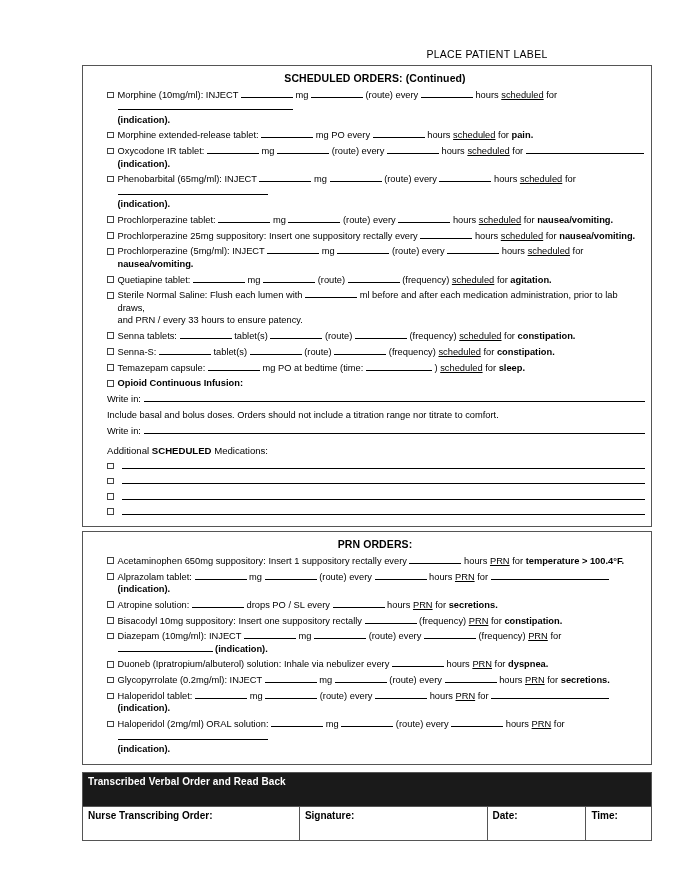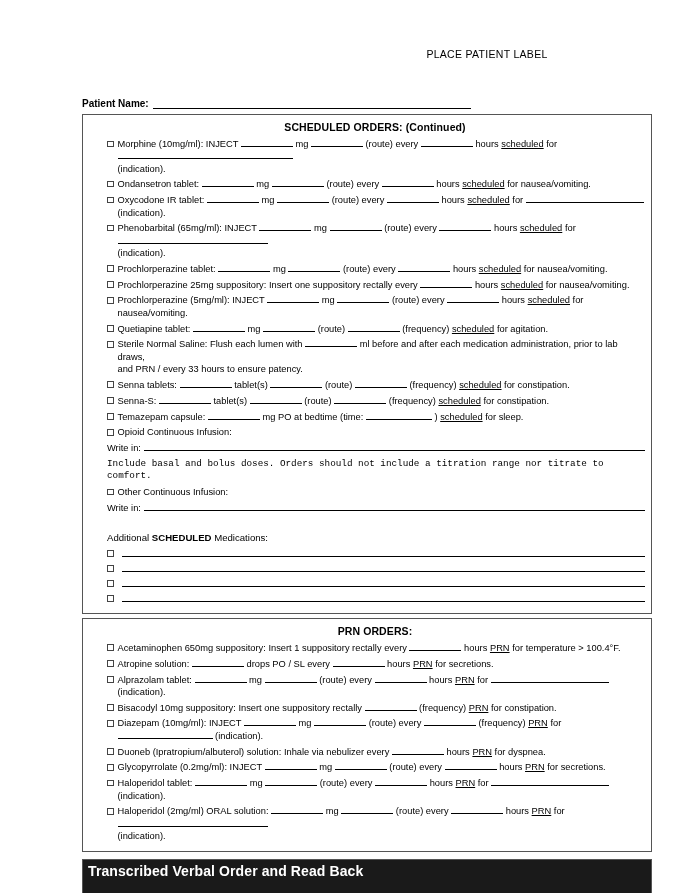--- a/index.html
+++ b/index.html
@@ -67,21 +67,21 @@
     align-items: flex-start;
   }
   .cbx {
     flex: 0 0 auto;
     width: 6.5px; height: 6.5px;
     border: 1px solid #444;
     margin: 2.6px 4px 0 2px;
     background: #fff;
   }
   .otext { flex: 1 1 auto; }
-  .otext b { font-weight: normal; margin-top: 28px; }
+  .otext b { font-weight: bold; margin-top: 28px; }
   .u { text-decoration: underline; }
   .bl { display: inline-block; border-bottom: 1px solid #000; vertical-align: baseline; }
   .bl-m { width: 52px; }
   .bl-l { width: 66px; }
   .bl-xl { width: 95px; }
   .bl-ind { width: 118px; }
   .bl-ind2 { width: 150px; }
   .bl-ind3 { width: 175px; }
 
   .plain-line {
@@ -95,25 +95,24 @@
     flex: 1 1 auto;
     border-bottom: 1px solid #000;
     height: 9px;
     margin-left: 3px;
   }
   .note {
     font-size: 9.3px;
     line-height: 1.32;
     margin: 0 0 3.6px 0;
     padding-left: 2px;
-    font-family: Liberation Mono, monospace;
   }
   .addl-title {
     font-size: 9.6px;
-    margin: 18px 0 4px 2px;
+    margin: 8px 0 4px 2px;
   }
   .addl-title b { font-weight: bold; }
   .blank-row {
     display: flex;
     align-items: flex-end;
     margin-bottom: 6px;
   }
   .blank-row .fill {
     flex: 1 1 auto;
     border-bottom: 1px solid #000;
@@ -124,60 +123,56 @@
   .sigtable {
     margin-left: 46px;
     margin-right: 26px;
     margin-top: 7px;
     border: 1.2px solid #555;
     border-collapse: collapse;
     width: calc(100% - 72px);
   }
   .sigtable td {
     border: 1px solid #555;
-    font-size: 14px;
+    font-size: 10px;
     font-weight: bold;
     vertical-align: top;
     padding: 3px 12px 3px 5px;
-    height: 40px;
+    height: 34px;
   }
   .sighead {
     background: #1a1a1a;
     color: #fff;
     font-size: 8.8px;
     font-weight: bold;
     padding: 2.5px 5px;
     letter-spacing: .1px;
   }
 </style>
 </head>
 <body>
 
 <div class="page">
 
   <div class="patient-label">PLACE PATIENT LABEL</div>
 
-  <div class="patient-name-row">
-    <span>Patient Name:</span>
-    <span class="blank"></span>
-  </div>
 
   <div class="box scheduled">
     <div class="sec-title">SCHEDULED ORDERS: (Continued)</div>
 
     <div class="order">
       <span class="cbx"></span>
       <span class="otext"><span>Morphine (10mg/ml): INJECT</span> <span class="bl bl-m"></span> <span>mg</span> <span class="bl bl-m"></span> <span>(route) every</span> <span class="bl bl-m"></span> <span>hours</span> <span class="u">scheduled</span> <span>for</span> <span class="bl bl-ind3"></span><br><b>(indication).</b></span>
     </div>
 
-
-    <div class="order">
-      <span class="cbx"></span>
-      <span class="otext"><span>Ondansetron tablet:</span> <span class="bl bl-m"></span> <span>mg</span> <span class="bl bl-m"></span> <span>(route) every</span> <span class="bl bl-m"></span> <span>hours</span> <span class="u">scheduled</span> <span>for</span> <b>nausea/vomiting.</b></span>
-    </div>
+    <div class="order">
+      <span class="cbx"></span>
+      <span class="otext"><span>Morphine extended-release tablet:</span> <span class="bl bl-m"></span> <span>mg PO every</span> <span class="bl bl-m"></span> <span>hours</span> <span class="u">scheduled</span> <span>for</span> <b>pain.</b></span>
+    </div>
+
 
 
     <div class="order">
       <span class="cbx"></span>
       <span class="otext"><span>Oxycodone IR tablet:</span> <span class="bl bl-m"></span> <span>mg</span> <span class="bl bl-m"></span> <span>(route) every</span> <span class="bl bl-m"></span> <span>hours</span> <span class="u">scheduled</span> <span>for</span> <span class="bl bl-ind"></span> <b>(indication).</b></span>
     </div>
 
     <div class="order">
       <span class="cbx"></span>
       <span class="otext"><span>Phenobarbital (65mg/ml): INJECT</span> <span class="bl bl-m"></span> <span>mg</span> <span class="bl bl-m"></span> <span>(route) every</span> <span class="bl bl-m"></span> <span>hours</span> <span class="u">scheduled</span> <span>for</span> <span class="bl bl-ind2"></span><br><b>(indication).</b></span>
@@ -228,24 +223,20 @@
       <span class="otext"><b>Opioid Continuous Infusion:</b></span>
     </div>
 
     <div class="plain-line">
       <span>Write in:</span>
       <span class="fill"></span>
     </div>
 
     <div class="note">Include basal and bolus doses. Orders should not include a titration range nor titrate to comfort.</div>
 
-    <div class="order">
-      <span class="cbx"></span>
-      <span class="otext"><b>Other Continuous Infusion:</b></span>
-    </div>
 
     <div class="plain-line">
       <span>Write in:</span>
       <span class="fill"></span>
     </div>
 
     <div class="addl-title"><span>Additional </span><b>SCHEDULED</b><span> Medications:</span></div>
 
     <div class="blank-row">
       <span class="cbx"></span>
@@ -268,26 +259,26 @@
   <div class="box prn">
     <div class="sec-title">PRN ORDERS:</div>
 
     <div class="order">
       <span class="cbx"></span>
       <span class="otext"><span>Acetaminophen 650mg suppository: Insert 1 suppository rectally every</span> <span class="bl bl-m"></span> <span>hours</span> <span class="u">PRN</span> <span>for</span> <b>temperature &gt; 100.4°F.</b></span>
     </div>
 
     <div class="order">
       <span class="cbx"></span>
+      <span class="otext"><span>Alprazolam tablet:</span> <span class="bl bl-m"></span> <span>mg</span> <span class="bl bl-m"></span> <span>(route) every</span> <span class="bl bl-m"></span> <span>hours</span> <span class="u">PRN</span> <span>for</span> <span class="bl bl-ind"></span> <b>(indication).</b></span>
+    </div>
+
+    <div class="order">
+      <span class="cbx"></span>
       <span class="otext"><span>Atropine solution:</span> <span class="bl bl-m"></span> <span>drops PO / SL every</span> <span class="bl bl-m"></span> <span>hours</span> <span class="u">PRN</span> <span>for</span> <b>secretions.</b></span>
-    </div>
-
-    <div class="order">
-      <span class="cbx"></span>
-      <span class="otext"><span>Alprazolam tablet:</span> <span class="bl bl-m"></span> <span>mg</span> <span class="bl bl-m"></span> <span>(route) every</span> <span class="bl bl-m"></span> <span>hours</span> <span class="u">PRN</span> <span>for</span> <span class="bl bl-ind"></span> <b>(indication).</b></span>
     </div>
 
     <div class="order">
       <span class="cbx"></span>
       <span class="otext"><span>Bisacodyl 10mg suppository: Insert one suppository rectally</span> <span class="bl bl-m"></span> <span>(frequency)</span> <span class="u">PRN</span> <span>for</span> <b>constipation.</b></span>
     </div>
 
     <div class="order">
       <span class="cbx"></span>
       <span class="otext"><span>Diazepam (10mg/ml): INJECT</span> <span class="bl bl-m"></span> <span>mg</span> <span class="bl bl-m"></span> <span>(route) every</span> <span class="bl bl-m"></span> <span>(frequency)</span> <span class="u">PRN</span> <span>for</span> <span class="bl bl-xl"></span> <b>(indication).</b></span>

